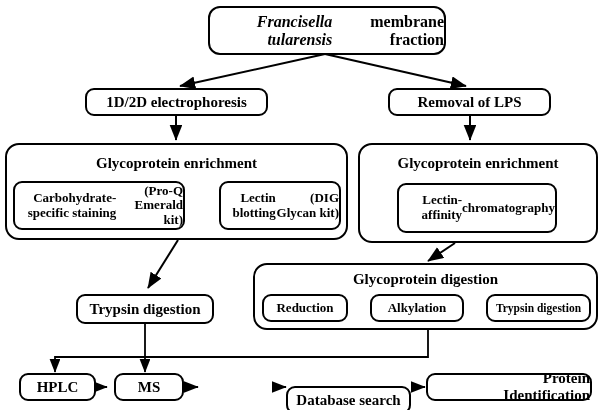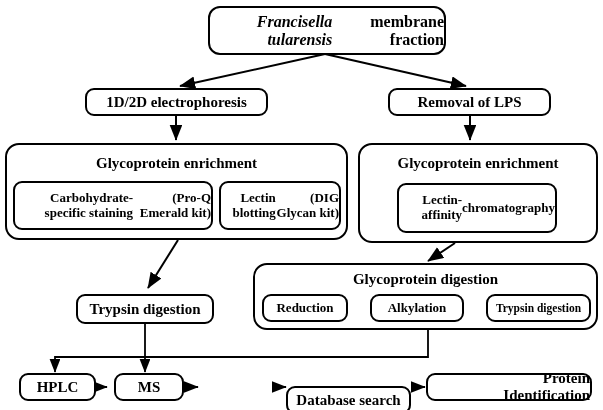--- a/index.html
+++ b/index.html
@@ -97,21 +97,21 @@
     <span class="t15">1D/2D electrophoresis</span>
   </div>
 
   <div class="node rr" style="left:388px;top:88px;width:163px;height:28px;">
     <span class="t15">Removal of LPS</span>
   </div>
 
   <div class="grp" style="left:5px;top:143px;width:343px;height:97px;">
     <div class="grp-title t15" style="top:10px;">Glycoprotein enrichment</div>
   </div>
-  <div class="node rr" style="left:13px;top:181px;width:200px;height:49px;">
+  <div class="node rr" style="left:13px;top:181px;width:172px;height:49px;">
     <span class="t13">Carbohydrate-specific staining</span>
     <span class="t13">(Pro-Q Emerald kit)</span>
   </div>
   <div class="node rr" style="left:219px;top:181px;width:122px;height:49px;">
     <span class="t13">Lectin blotting</span>
     <span class="t13">(DIG Glycan kit)</span>
   </div>
 
   <div class="grp" style="left:358px;top:143px;width:240px;height:100px;">
     <div class="grp-title t15" style="top:10px;">Glycoprotein enrichment</div>

